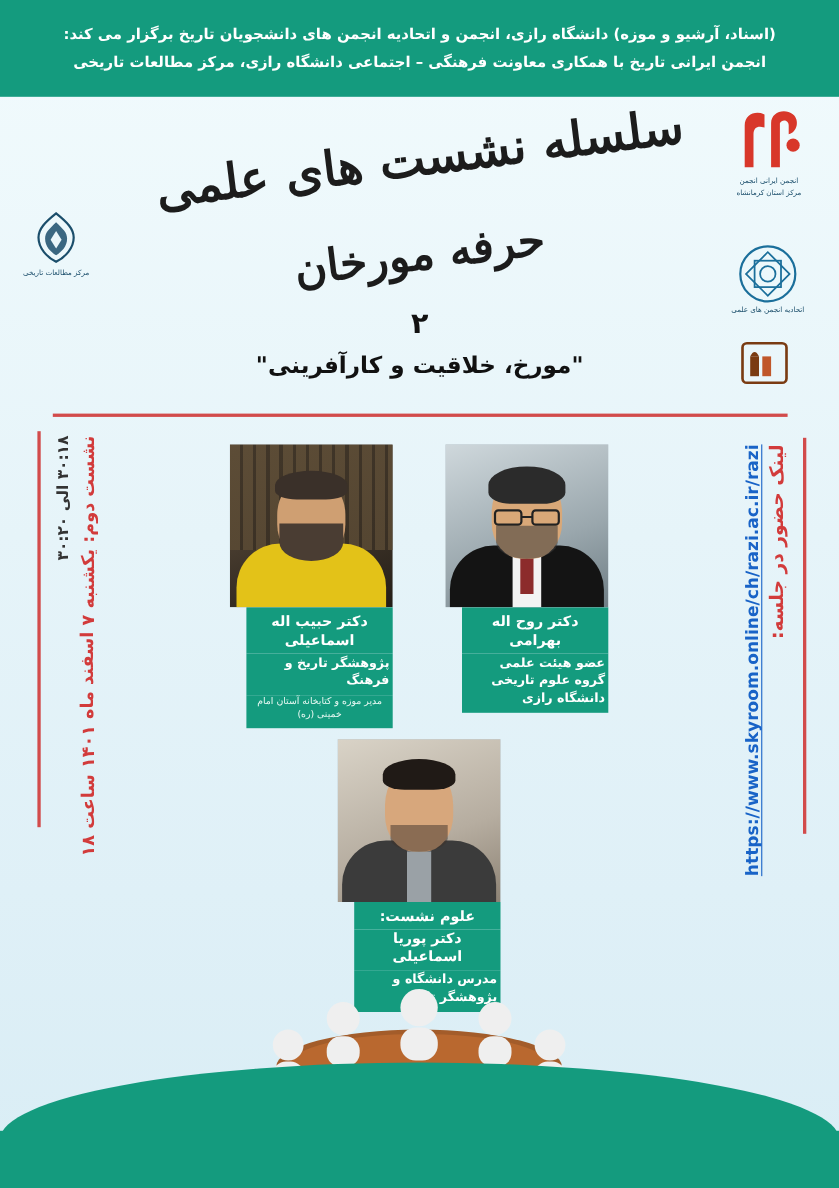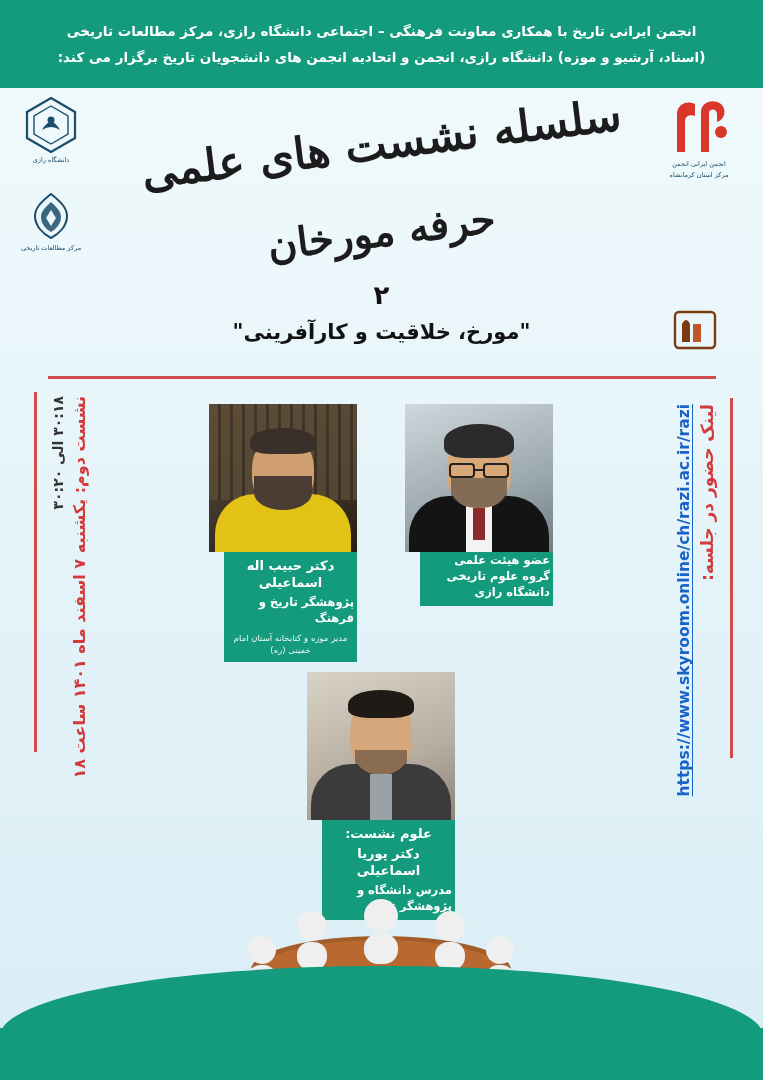--- a/index.html
+++ b/index.html
@@ -161,53 +161,55 @@
 
   
   .illus{position:absolute;bottom:40px;left:0;width:763px;height:160px;}
 </style>
 </head>
 <body>
 
 <div class="poster">
 
   <div class="header">
+    <div class="line">(اسناد، آرشیو و موزه) دانشگاه رازی، انجمن و اتحادیه انجمن های دانشجویان تاریخ برگزار می کند:</div>
     <div class="line">انجمن ایرانی تاریخ با همکاری معاونت فرهنگی – اجتماعی دانشگاه رازی، مرکز مطالعات تاریخی</div>
-    <div class="line">(اسناد، آرشیو و موزه) دانشگاه رازی، انجمن و اتحادیه انجمن های دانشجویان تاریخ برگزار می کند:</div>
-  </div>
-
-  <div class="logo" id="logo-razi">
-    <svg class="mark" width="58" height="58" viewBox="0 0 58 58">
-      <polygon points="29,2 53,16 53,42 29,56 5,42 5,16" fill="none" stroke="#1b4e6b" stroke-width="2.2"></polygon>
-      <polygon points="29,10 46,20 46,38 29,48 12,38 12,20" fill="none" stroke="#1b4e6b" stroke-width="1.4"></polygon>
-      <path d="M20 34 q9 -16 18 0 q-9 -6 -18 0z" fill="#1b4e6b"></path>
-      <circle cx="29" cy="24" r="3.5" fill="#1b4e6b"></circle>
-    </svg>
-    <div class="cap">دانشگاه رازی</div>
-  </div>
+  </div>
+
 
   <div class="logo" id="logo-docs">
     <svg class="mark" width="52" height="52" viewBox="0 0 52 52">
       <path d="M26 4 C16 12 10 18 10 26 C10 36 18 44 26 48 C34 44 42 36 42 26 C42 18 36 12 26 4 Z" fill="none" stroke="#1b4e6b" stroke-width="2"></path>
       <path d="M26 12 C20 18 16 21 16 27 C16 34 21 39 26 42 C31 39 36 34 36 27 C36 21 32 18 26 12 Z" fill="#1b4e6b" opacity="0.85"></path>
       <path d="M26 20 l5 8 -5 8 -5 -8 z" fill="#eaf6fa"></path>
     </svg>
     <div class="cap">مرکز مطالعات تاریخی</div>
   </div>
 
   <div class="logo" id="logo-assoc">
     <svg class="mark" width="72" height="62" viewBox="0 0 72 62">
       <path d="M14 56 L14 18 C14 8 24 4 32 8 L32 20 C26 18 22 20 22 26 L22 56 Z" fill="#d8372a"></path>
       <path d="M38 56 L38 16 C38 6 50 2 58 8 C64 13 62 24 54 26 L54 18 C54 13 48 12 46 16 L46 56 Z" fill="#d8372a"></path>
       <circle cx="58" cy="36" r="6" fill="#d8372a"></circle>
     </svg>
     <div class="cap">انجمن ایرانی انجمن</div>
     <div class="cap">مرکز استان کرمانشاه</div>
   </div>
 
+  <div class="logo" id="logo-union">
+    <svg class="mark" width="54" height="54" viewBox="0 0 54 54">
+      <circle cx="27" cy="27" r="25" fill="none" stroke="#1b6f9b" stroke-width="2"></circle>
+      <g stroke="#1b6f9b" stroke-width="1.6" fill="none">
+        <rect x="13" y="13" width="28" height="28" transform="rotate(45 27 27)"></rect>
+        <rect x="15" y="15" width="24" height="24"></rect>
+        <circle cx="27" cy="27" r="7"></circle>
+      </g>
+    </svg>
+    <div class="cap">اتحادیه انجمن های علمی</div>
+  </div>
 
   <div class="logo" id="logo-museum">
     <svg class="mark" width="48" height="44" viewBox="0 0 48 44">
       <rect x="4" y="4" width="40" height="36" rx="4" fill="none" stroke="#7a3b12" stroke-width="2.4"></rect>
       <rect x="11" y="16" width="8" height="18" fill="#7a3b12"></rect>
       <rect x="22" y="16" width="8" height="18" fill="#c0572a"></rect>
       <path d="M11 16 q4 -8 8 0z" fill="#7a3b12"></path>
     </svg>
   </div>
 
@@ -238,20 +240,21 @@
         <div class="head" style="top:26px;width:64px;height:78px;background:#d9a878;"></div>
         <div class="hair" style="top:20px;width:70px;height:34px;background:#2b2b2b;"></div>
         <div class="beard" style="top:74px;width:56px;height:30px;background:#3a3a3a;opacity:.55;"></div>
         <svg class="glasses" style="top:56px;" width="70" height="20" viewBox="0 0 70 20">
           <rect x="6" y="4" width="24" height="13" rx="3" fill="none" stroke="#222" stroke-width="2"></rect>
           <rect x="40" y="4" width="24" height="13" rx="3" fill="none" stroke="#222" stroke-width="2"></rect>
           <line x1="30" y1="10" x2="40" y2="10" stroke="#222" stroke-width="2"></line>
         </svg>
       </div>
     </div>
+    <div class="namebar">دکتر روح اله بهرامی</div>
     <div class="rolebar">عضو هیئت علمی گروه علوم تاریخی دانشگاه رازی</div>
   </div>
 
   <div class="card" id="card-esmaili">
     <div class="photo">
       <div class="face">
         <div class="bg-b"></div>
         <div style="position:absolute;left:0;top:0;width:148px;height:96px;background:repeating-linear-gradient(90deg,#5a4a34 0 9px,#3a3024 9px 12px);opacity:.85;"></div>
         <div class="body" style="bottom:0;width:136px;height:58px;background:#e3c218;"></div>
         <div class="head" style="top:30px;width:62px;height:74px;background:#cf9f72;"></div>

